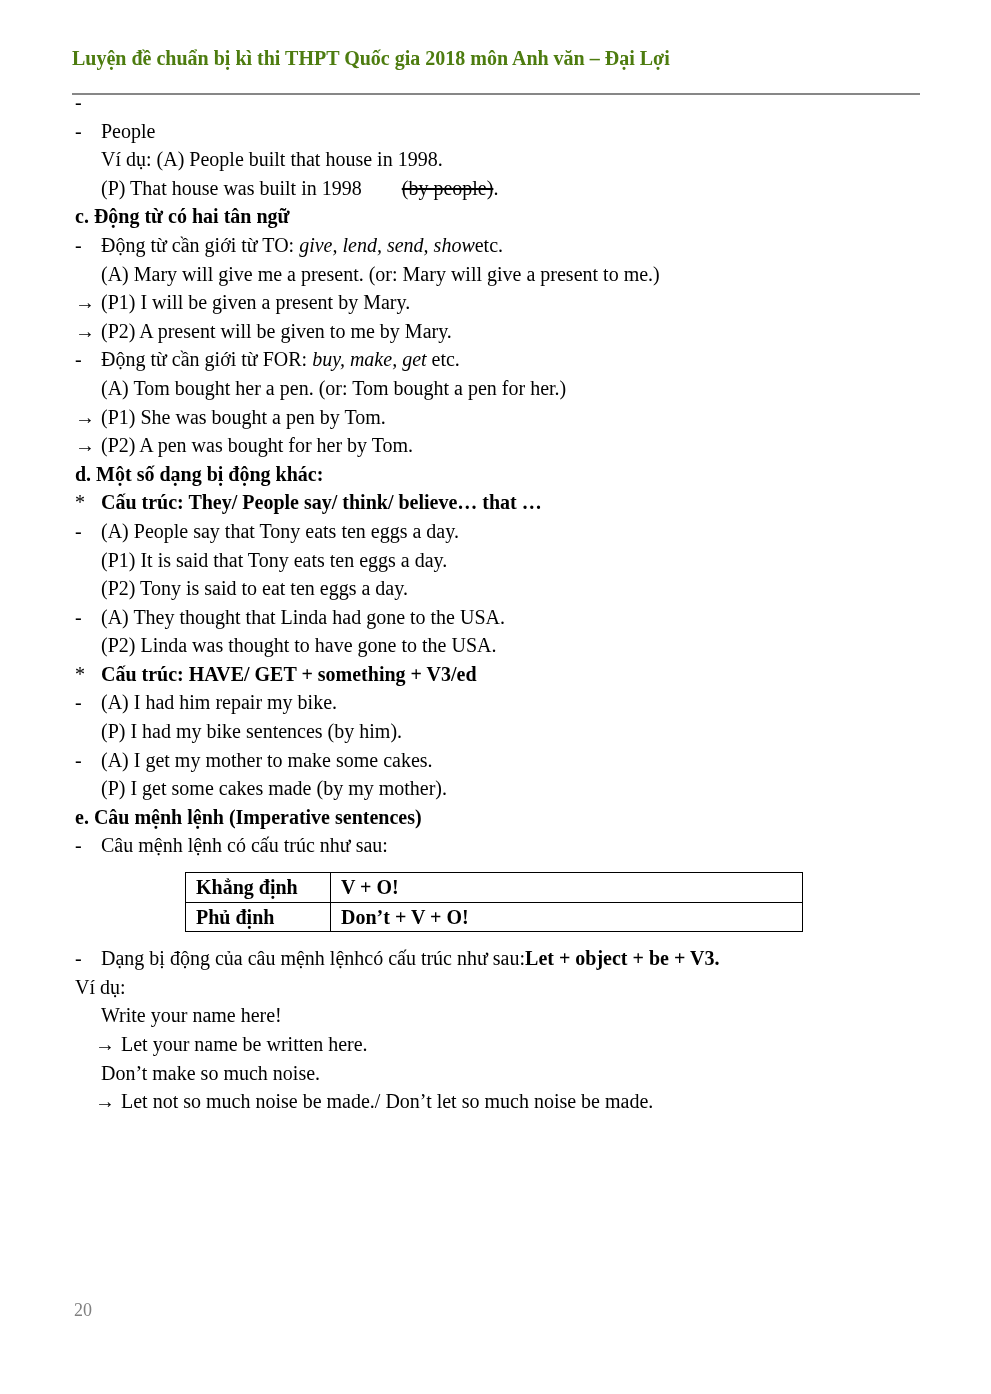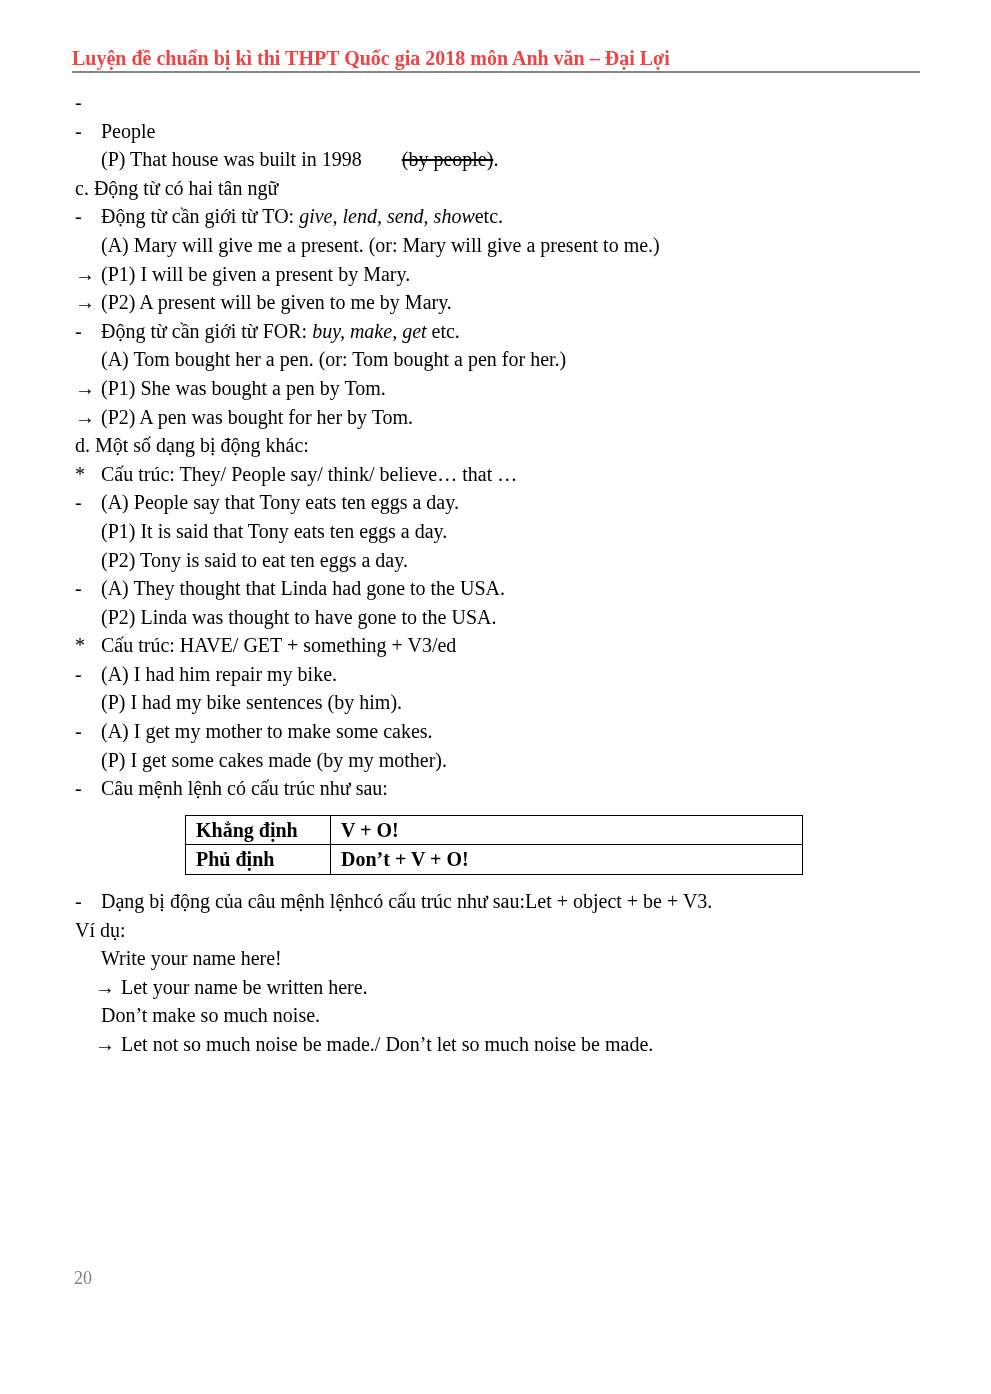--- a/index.html
+++ b/index.html
@@ -10,58 +10,58 @@
     width:991px; height:1394px;
     background:#ffffff;
     overflow:hidden;
   }
   .doc-header {
     position:absolute;
     left:72px; top:47px;
     width:848px;
     font-size:20px;
     font-weight:bold;
-    color:#ef4444;
-    padding-bottom:1px;
+    color:#4d7c0f;
+    padding-bottom:23px;
     border-bottom:2px solid #878787;
     white-space:nowrap;
   }
   .content {
     position:absolute;
     left:75px; top:88px;
     width:866px;
     font-size:20px;
     line-height:28.6px;
     color:#000;
   }
   .line { display:flex; white-space:nowrap; }
   .marker { flex:none; width:26px; }
   .text { flex:none; }
-  .bold { font-weight:normal;text-align:center; }
+  .bold { font-weight:bold;text-align:center; }
   .italic { font-style:italic; }
   .strike { text-decoration:line-through;margin-left:40px; }
   table.imperative {
     border-collapse:collapse;
     margin:12px 0 12px 110px;
     width:618px;
     table-layout:fixed;
   }
   table.imperative td {
     border:1.4px solid #000;
     height:29px;
     padding:0 10px;
     font-size:20px;
     font-weight:bold;
     vertical-align:middle;
     white-space:nowrap;
   }
   table.imperative td.label-cell { width:145px; }
   .page-number {
     position:absolute;
-    left:74px; top:1268px;
+    left:74px; top:1300px;
     font-size:18px;
     color:#808080;
   }
 </style>
 </head>
 <body>
 
 <div class="page">
 
   <div class="doc-header">Luyện đề chuẩn bị kì thi THPT Quốc gia 2018 môn Anh văn – Đại Lợi</div>
@@ -74,20 +74,24 @@
         </div>
         <div class="line">
           <span class="marker">-</span>
           <span class="text"><span>People</span></span>
         </div>
         <div class="line">
           <span class="marker"></span>
         </div>
         <div class="line">
           <span class="marker"></span>
+          <span class="text"><span>Ví dụ: (A) People built that house in 1998.</span></span>
+        </div>
+        <div class="line">
+          <span class="marker"></span>
           <span class="text"><span>(P) That house was built in 1998</span><span class="strike">(by people)</span><span>.</span></span>
         </div>
         <div class="line flush">
           <span class="text"><span class="bold">c. Động từ có hai tân ngữ</span></span>
         </div>
         <div class="line">
           <span class="marker">-</span>
           <span class="text"><span>Động từ cần giới từ TO: </span><span class="italic">give, lend, send, show</span><span>etc.</span></span>
         </div>
         <div class="line">
@@ -160,20 +164,23 @@
           <span class="marker"></span>
           <span class="text"><span>(P) I had my bike sentences (by him).</span></span>
         </div>
         <div class="line">
           <span class="marker">-</span>
           <span class="text"><span>(A) I get my mother to make some cakes.</span></span>
         </div>
         <div class="line">
           <span class="marker"></span>
           <span class="text"><span>(P) I get some cakes made (by my mother).</span></span>
+        </div>
+        <div class="line flush">
+          <span class="text"><span class="bold">e. Câu mệnh lệnh (Imperative sentences)</span></span>
         </div>
         <div class="line">
           <span class="marker">-</span>
           <span class="text"><span>Câu mệnh lệnh có cấu trúc như sau:</span></span>
         </div>
       </div>
 
     <table class="imperative">
       <tbody>
         <tr>

